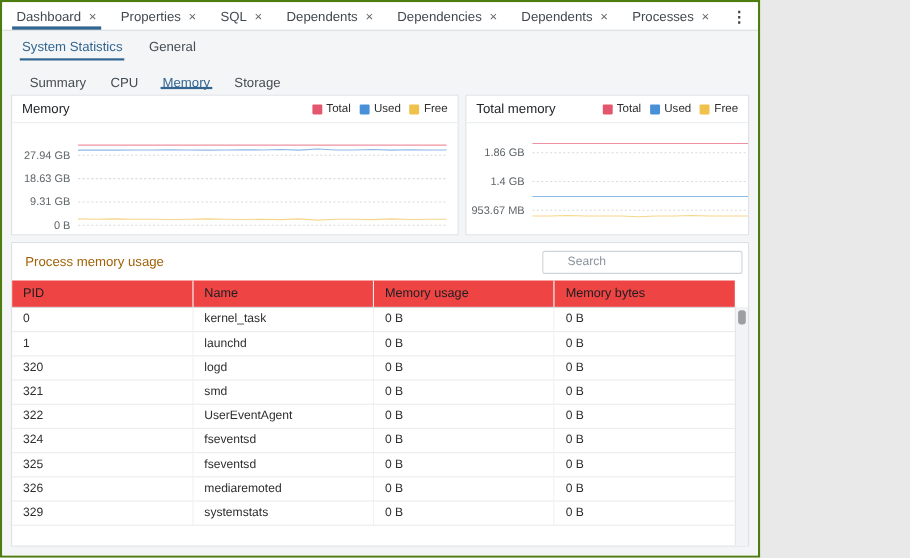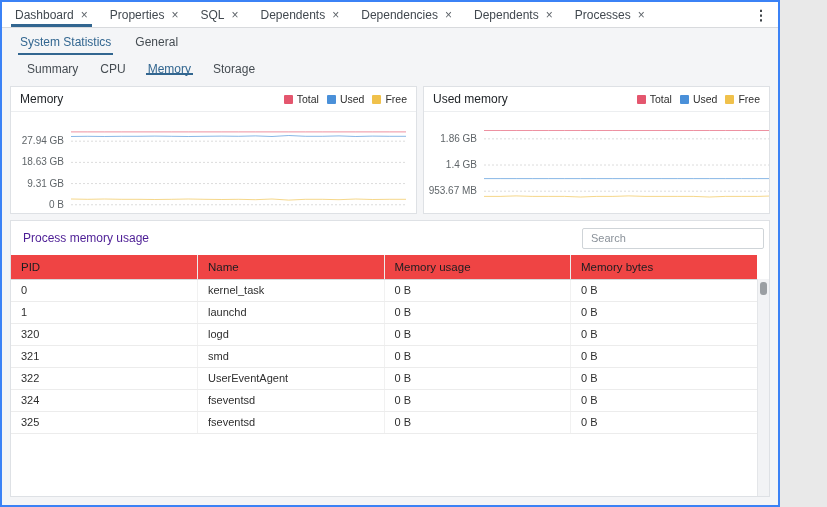--- a/index.html
+++ b/index.html
@@ -1,21 +1,21 @@
 <!DOCTYPE html>
 <html><head>
 <meta charset="utf-8">
 <style>
   * { box-sizing: border-box; margin: 0; padding: 0; }
   html,body { background:#e9e9e9; }
   body { font-family:"Liberation Sans", sans-serif; }
 
   .screen {
-    width:780px; height:507px;
-    border:2px solid #3b82f6;
+    width:691px; height:507px;
+    border:2px solid #4d7c0f;
     background:#fff;
     position:relative;
     overflow:hidden;
   }
 
   
   .tabbar {
     height:26px; background:#fff;
     border-bottom:1px solid #d8dadd;
     display:flex; align-items:stretch;
@@ -46,21 +46,21 @@
   .l2tab {
     display:flex; align-items:center; padding:0 12px;
     font-size:12px; color:#454c52; cursor:pointer; position:relative; white-space:nowrap;
   }
   .l2tab.active { color:#326690; }
   .l2tab.active::after {
     content:""; position:absolute; left:10px; right:10px; bottom:1px;
     height:2px; background:#326690;
   }
 
-  .row3 { height:26px; display:flex; align-items:center; padding-left:14px; }
+  .row3 { height:26px; display:flex; align-items:flex-end; padding-left:14px; }
   .l3tab {
     display:flex; align-items:center; padding:0 11px;
     font-size:12px; color:#454c52; cursor:pointer; position:relative; white-space:nowrap;
   }
   .l3tab.active { color:#326690; }
   .l3tab.active::after {
     content:""; position:absolute; left:9px; right:9px; bottom:1px;
     height:2px; background:#326690;
   }
 
@@ -89,24 +89,24 @@
   
   .process-panel {
     margin:6px 8px 8px 8px; height:277px;
     background:#fff; border:1px solid #dee1e5;
     position:relative; overflow:hidden;
   }
   .panel-top {
     height:34px; display:flex; align-items:center;
     justify-content:space-between; padding:0 5px 0 12px;
   }
-  .panel-top .ptitle { font-size:12px; color:#4c1d95; }
+  .panel-top .ptitle { font-size:12px; color:#a16207; }
   .search-input {
     width:182px; height:21px; border:1px solid #cfd4d8; border-radius:2px;
-    padding:0 8px; font-size:11px; color:#333; outline:none; background:#fff;
+    padding:0 22px; font-size:11px; color:#333; outline:none; background:#fff;
     font-family:"Liberation Sans", sans-serif;
   }
   .search-input::placeholder { color:#8a9199; }
 
   table.ptable {
     width:calc(100% - 12px); border-collapse:collapse; table-layout:fixed;
   }
   .ptable th {
     text-align:left; font-weight:normal; font-size:11.5px; color:#1b1e21;
     padding:5px 10px; border-bottom:1px solid #d6d8da;
@@ -224,21 +224,21 @@
               <line x1="60" x2="395" y1="92.76190476190476" y2="92.76190476190476" stroke="#dcdcdc" stroke-width="1" stroke-dasharray="2,2"></line>
               <text x="53" y="95.76190476190476" text-anchor="end">0 B</text>
               <polyline points="60.0,19.9 76.8,19.9 93.5,19.9 110.3,19.9 127.0,19.9 143.8,19.9 160.5,19.9 177.3,19.9 194.0,19.9 210.8,19.9 227.5,19.9 244.3,19.9 261.0,19.9 277.8,19.9 294.5,19.9 311.3,19.9 328.0,19.9 344.8,19.9 361.5,19.9 378.3,19.9 395.0,19.9" fill="none" stroke="#e4566e" stroke-width="1" stroke-opacity="0.65"></polyline>
               <polyline points="60.0,24.5 76.8,24.3 93.5,24.5 110.3,24.3 127.0,24.3 143.8,24.1 160.5,24.3 177.3,24.5 194.0,24.3 210.8,24.1 227.5,24.3 244.3,23.9 261.0,24.5 277.8,23.5 294.5,24.3 311.3,24.3 328.0,23.9 344.8,24.5 361.5,24.1 378.3,24.3 395.0,24.3" fill="none" stroke="#4a90d9" stroke-width="1" stroke-opacity="0.65"></polyline>
               <polyline points="60.0,87.0 76.8,87.3 93.5,87.0 110.3,87.3 127.0,87.3 143.8,87.5 160.5,87.3 177.3,87.0 194.0,87.3 210.8,87.5 227.5,87.3 244.3,87.7 261.0,87.0 277.8,88.1 294.5,87.3 311.3,87.3 328.0,87.7 344.8,87.0 361.5,87.5 378.3,87.3 395.0,87.3" fill="none" stroke="#f0c14b" stroke-width="1" stroke-opacity="0.65"></polyline>
             </svg>
           </div>
       </div>
       <div class="chart-panel right">
         <div class="panel-header">
-          <span class="panel-title">Used memory</span>
+          <span class="panel-title">Total memory</span>
           <span class="legend">
               <span class="legend-item">
                 <span class="swatch" style="background: rgb(228, 86, 110);"></span>
                 <span class="ltext">Total</span>
               </span>
               <span class="legend-item">
                 <span class="swatch" style="background: rgb(74, 144, 217);"></span>
                 <span class="ltext">Used</span>
               </span>
               <span class="legend-item">
@@ -313,20 +313,32 @@
               <td>fseventsd</td>
               <td>0 B</td>
               <td>0 B</td>
             </tr>
             <tr>
               <td>325</td>
               <td>fseventsd</td>
               <td>0 B</td>
               <td>0 B</td>
             </tr>
+            <tr>
+              <td>326</td>
+              <td>mediaremoted</td>
+              <td>0 B</td>
+              <td>0 B</td>
+            </tr>
+            <tr>
+              <td>329</td>
+              <td>systemstats</td>
+              <td>0 B</td>
+              <td>0 B</td>
+            </tr>
           </tbody>
       </table>
       <div class="scroll-track">
         <div class="scroll-thumb"></div>
       </div>
     </div>
 
   </div>
 </div>
 

